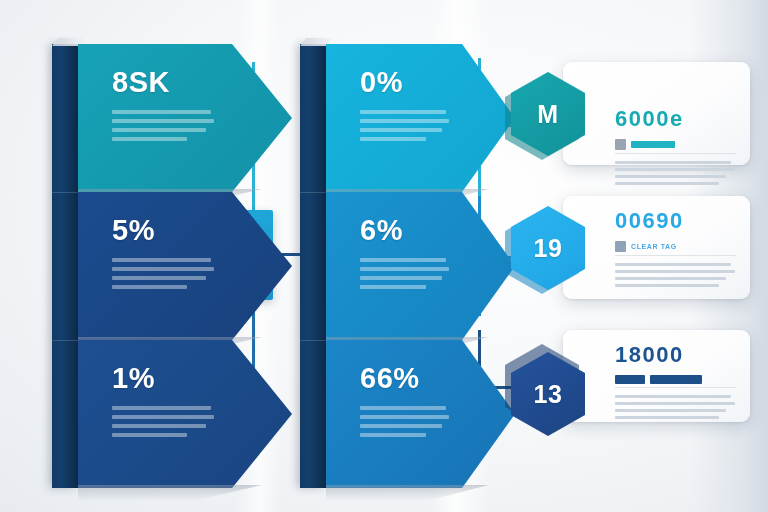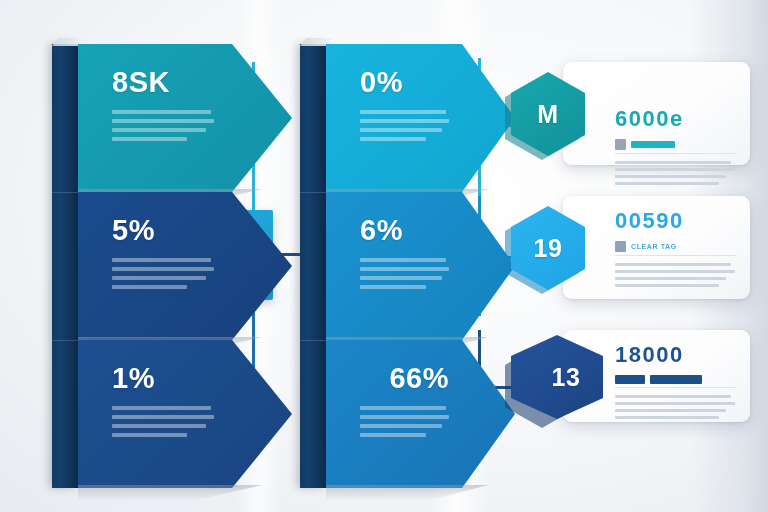--- a/index.html
+++ b/index.html
@@ -198,21 +198,21 @@
               <div class="ln w3"></div>
               <div class="ln w4"></div>
           </div>
         </div>
       </div>
       <div class="wedge"></div>
     </div>
 
     <div class="row" style="top:296px;height:148px;">
       <div class="arrow" style="background:linear-gradient(135deg,#1b86c8 0%,#197cbd 55%,#1873b5 100%);">
-        <div class="txt" style="right:66px;text-align:right;">
+        <div class="txt" style="right:66px;">
           <div class="big">66%</div>
           <div class="lines">
             <div class="ln w1"></div>
               <div class="ln w2"></div>
               <div class="ln w3"></div>
               <div class="ln w4"></div>
           </div>
         </div>
       </div>
       <div class="wedge"></div>
@@ -235,21 +235,21 @@
       </div>
     </div>
   </div>
   <div class="hexshade" style="top:76px;background:#0d7f86;opacity:.55;"></div>
   <div class="hex" style="top:72px;background:linear-gradient(145deg,#17a8ae 0%,#149aa2 60%,#129399 100%);">
     <span>M</span>
   </div>
 
   <div class="card" style="top:196px;height:103px;">
     <div class="inner">
-      <div class="num" style="color:#29a9e6;">00590</div>
+      <div class="num" style="color:#29a9e6;">00690</div>
       <div class="bars">
         <div class="sq" style="background:#8fa3b8;"></div>
         <div class="tag" style="color:#49a9e0;">CLEAR TAG</div>
         <div class="rule"></div>
       </div>
       <div class="body">
         <div class="bl b1"></div>
           <div class="bl b2"></div>
           <div class="bl b3"></div>
           <div class="bl b4"></div>
@@ -271,17 +271,17 @@
       </div>
       <div class="body">
         <div class="bl b1"></div>
           <div class="bl b2"></div>
           <div class="bl b3"></div>
           <div class="bl b4"></div>
       </div>
     </div>
   </div>
   <div class="hexshade" style="top:344px;background:#16386b;opacity:.55;"></div>
-  <div class="hex" style="top:335px;background:linear-gradient(145deg,#25539b 0%,#204a8e 60%,#1c4481 100%);padding-left:18px;">
+  <div class="hex" style="top:352px;background:linear-gradient(145deg,#25539b 0%,#204a8e 60%,#1c4481 100%);">
     <span>13</span>
   </div>
 
 </div>
 
 </body></html>

